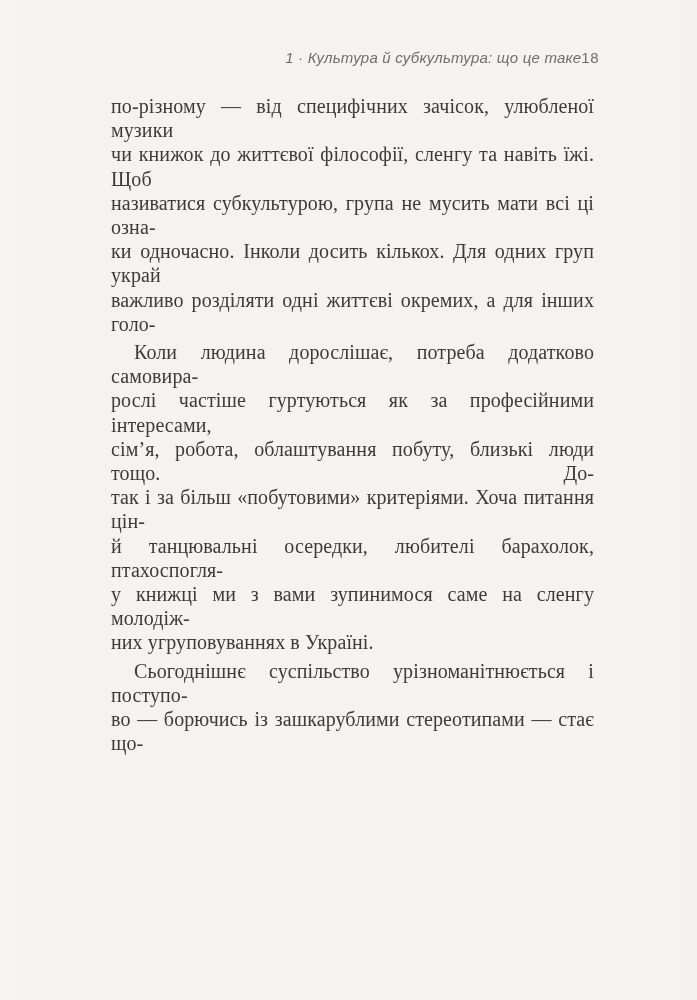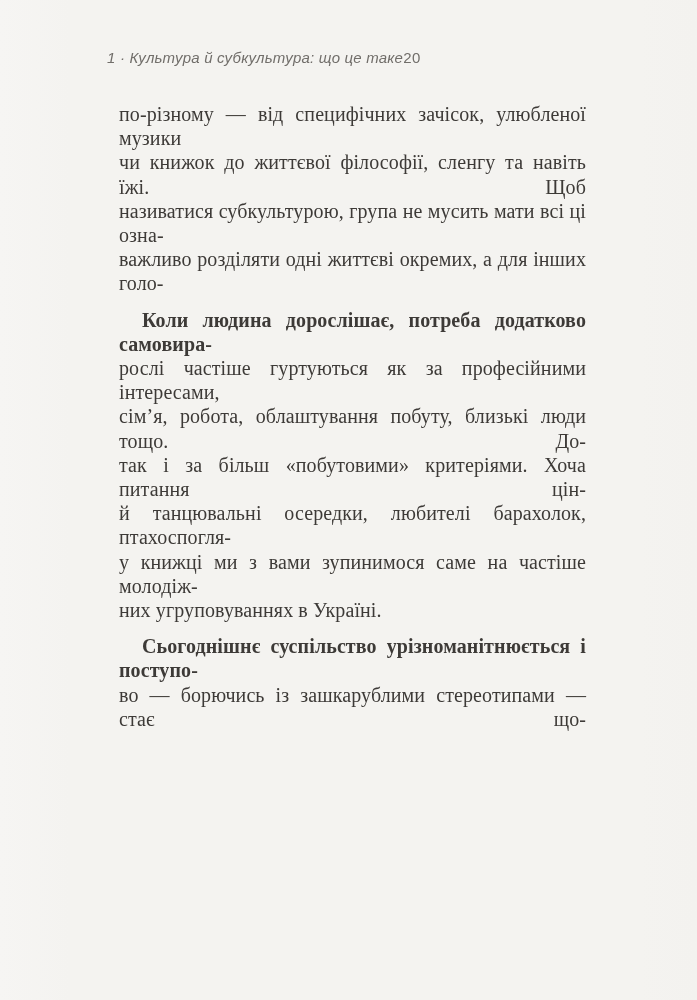--- a/index.html
+++ b/index.html
@@ -19,21 +19,21 @@
     background: linear-gradient(90deg, #f6f5f3 0px, #f4f3f0 70px, #f4f3f0 640px, #f3f2ef 697px);
     font-family: "Liberation Serif", "DejaVu Serif", serif;
     color: #3d3a37;
   }
   .running-head {
     position: absolute;
     top: 49px;
     left: 107px;
     width: 492px;
     display: flex;
-    justify-content: flex-start;
+    justify-content: flex-end;
     align-items: baseline;
     font-family: "Liberation Sans", "DejaVu Sans", sans-serif;
     font-size: 15px;
     line-height: 17px;
     color: #716e6a;
   }
   .running-head .chapter {
     font-style: italic;
     letter-spacing: 0.2px;
   }
@@ -44,63 +44,63 @@
   .body-text {
     position: absolute;
     top: 90px;
     left: 107px;
     width: 491px;
     font-size: 20px;
     line-height: 24.2px;
     letter-spacing: 0.1px;
   }
   .para {
-    margin: 12px;
+    margin: 4px;
     padding: 0;
   }
   .line {
     display: block;
     text-align: justify;
     text-align-last: justify;
     white-space: normal;
   }
   .line.last {
     text-align: left;
     text-align-last: left;
   }
   .para.indent .line.first {
     text-indent: 23px;
-    font-weight: bold;
   }
 </style>
 </head>
 <body>
 
 <div class="page">
 
   <header class="running-head">
     <span class="chapter">1 · Культура й субкультура: що це таке</span>
-    <span class="folio">20</span>
+    <span class="folio">18</span>
   </header>
 
   <main class="body-text">
     <div id="paragraphs">
         <p class="para">
           <span class="line first">по-різному — від специфічних зачісок, улюбленої музики</span>
           <span class="line">чи книжок до життєвої філософії, сленгу та навіть їжі. Щоб</span>
           <span class="line">називатися субкультурою, група не мусить мати всі ці озна-</span>
+          <span class="line">ки одночасно. Інколи досить кількох. Для одних груп украй</span>
           <span class="line">важливо розділяти одні життєві окремих, а для інших голо-</span>
         </p>
         <p class="para indent">
           <span class="line first">Коли людина дорослішає, потреба додатково самовира-</span>
           <span class="line">рослі частіше гуртуються як за професійними інтересами,</span>
           <span class="line">сім’я, робота, облаштування побуту, близькі люди тощо. До-</span>
           <span class="line">так і за більш «побутовими» критеріями. Хоча питання цін-</span>
           <span class="line">й танцювальні осередки, любителі барахолок, птахоспогля-</span>
-          <span class="line">у книжці ми з вами зупинимося саме на частіше молодіж-</span>
+          <span class="line">у книжці ми з вами зупинимося саме на сленгу молодіж-</span>
           <span class="line last">них угруповуваннях в Україні.</span>
         </p>
         <p class="para indent">
           <span class="line first">Сьогоднішнє суспільство урізноманітнюється і поступо-</span>
           <span class="line">во — борючись із зашкарублими стереотипами — стає що-</span>
         </p>
       </div>
   </main>
 
 </div>

